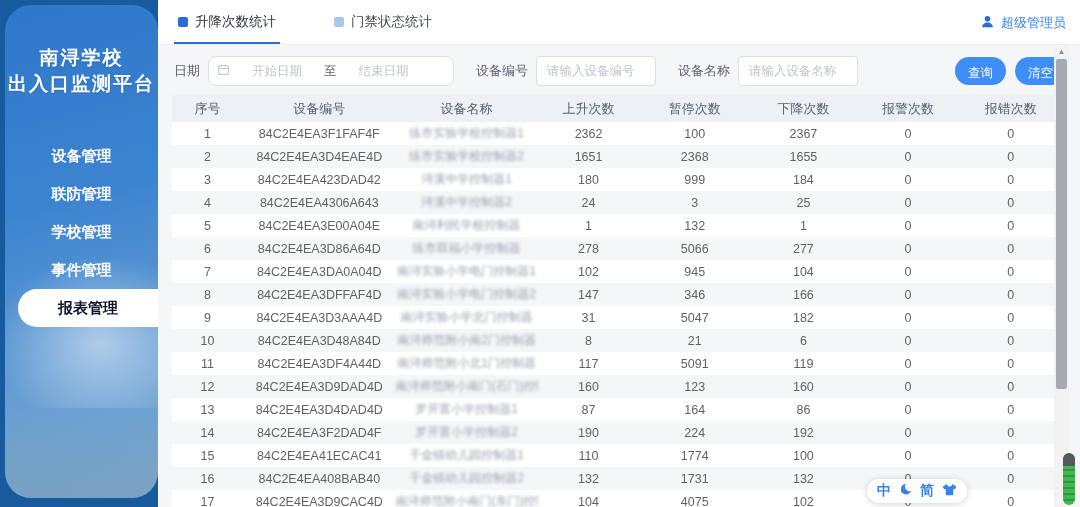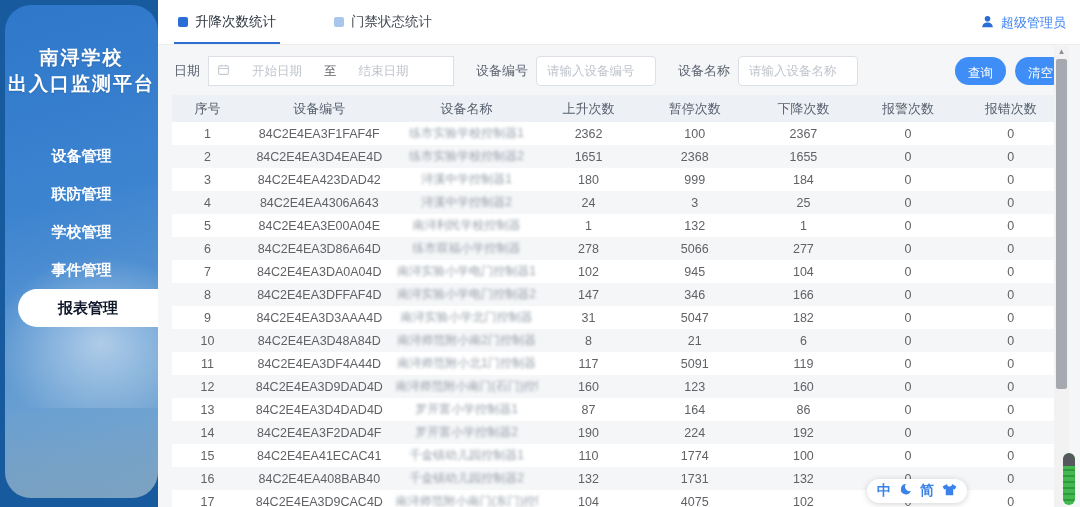--- a/index.html
+++ b/index.html
@@ -37,21 +37,21 @@
   .tab.active::after { content:""; position:absolute; left:0; right:0; bottom:0;
     height:2px; background:#2c6fd1; }
   .user { position:absolute; right:14px; top:0; height:45px; display:flex; align-items:center;
     gap:6px; font-size:13px; color:#3b82f6; cursor:pointer; }
 
   
   .toolbar { display:flex; align-items:center; height:30px; margin:11px 14px 0 16px;
     font-size:13px; color:#5c6370; position:relative; }
   .lbl { margin-right:8px; white-space:nowrap; }
   .daterange { display:flex; align-items:center; width:246px; height:30px; background:#fff;
-    border:1px solid #dcdfe6; border-radius:0; padding:0 8px; gap:4px; }
+    border:1px solid #dcdfe6; border-radius:8px; padding:0 8px; gap:4px; }
   .daterange input { border:none; outline:none; width:86px; font-size:12.5px; color:#606266;
     text-align:center; background:transparent; font-family:inherit; }
   .daterange input::placeholder { color:#bfc4cc; }
   .sep { color:#606266; font-size:12.5px; }
   .txt-input { width:120px; height:30px; background:#fff; border:1px solid #dcdfe6;
     border-radius:4px; padding:0 10px; font-size:12.5px; color:#606266; outline:none;
     font-family:inherit; }
   .txt-input::placeholder { color:#bfc4cc; }
   .gap { width:22px; }
   .btns { position:absolute; right:0; display:flex; gap:9px; }

